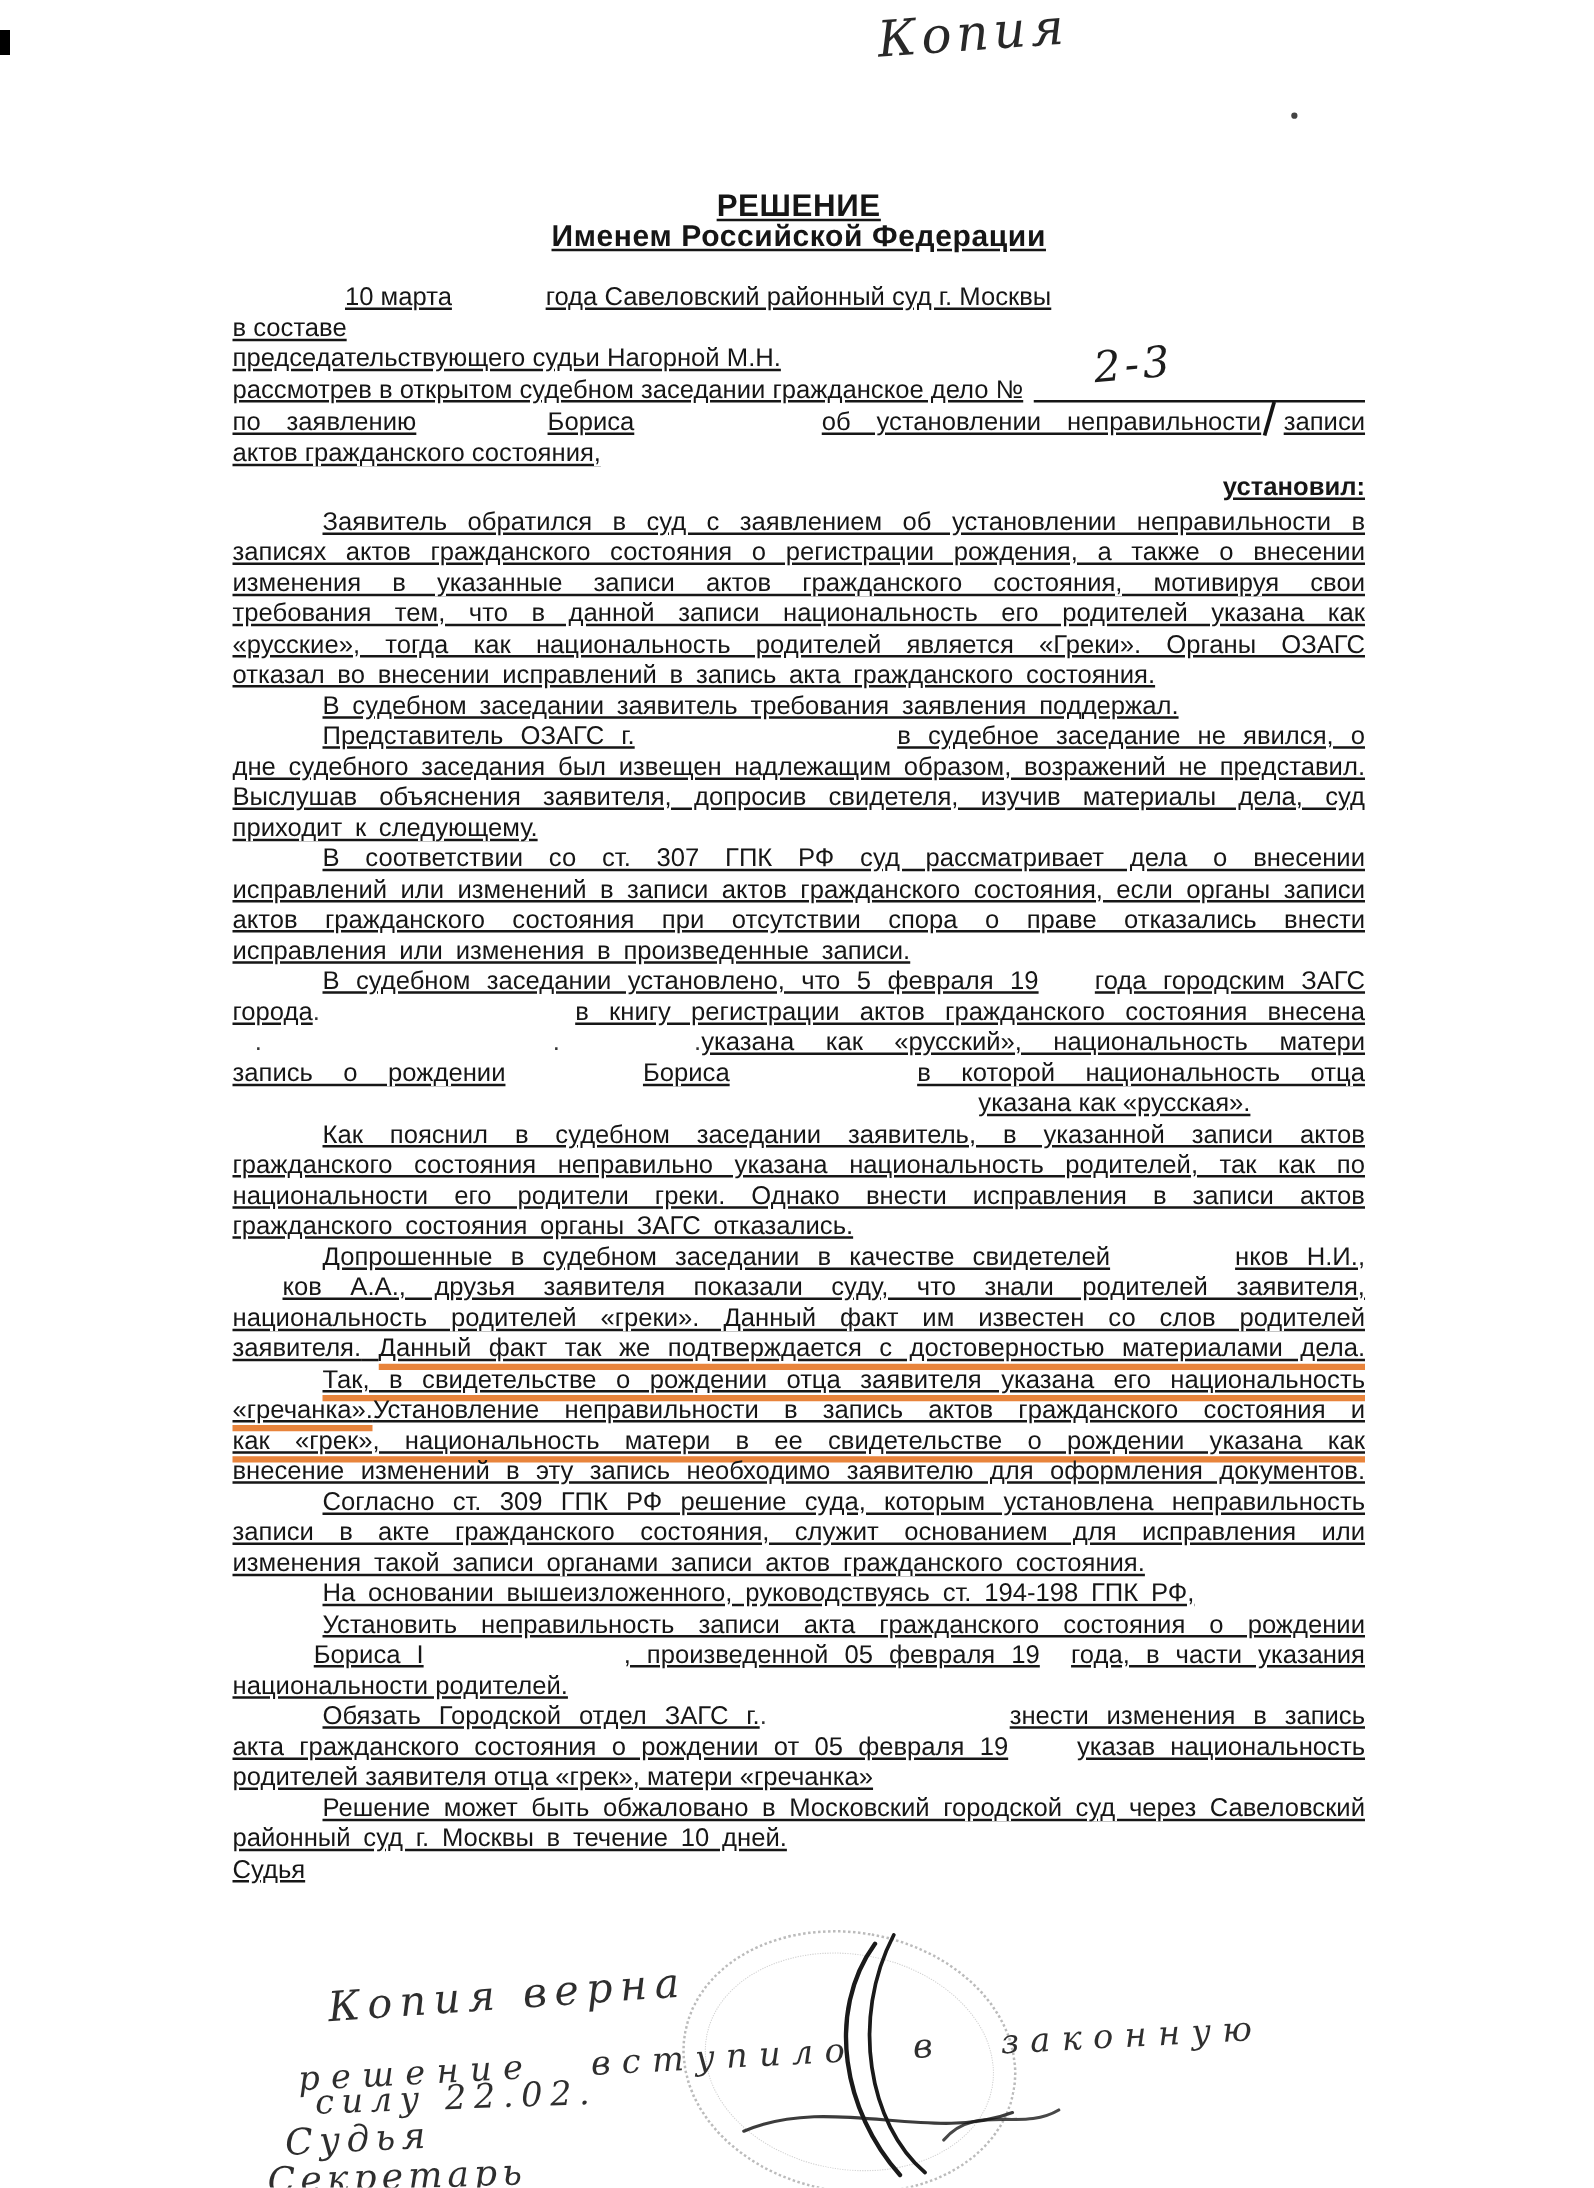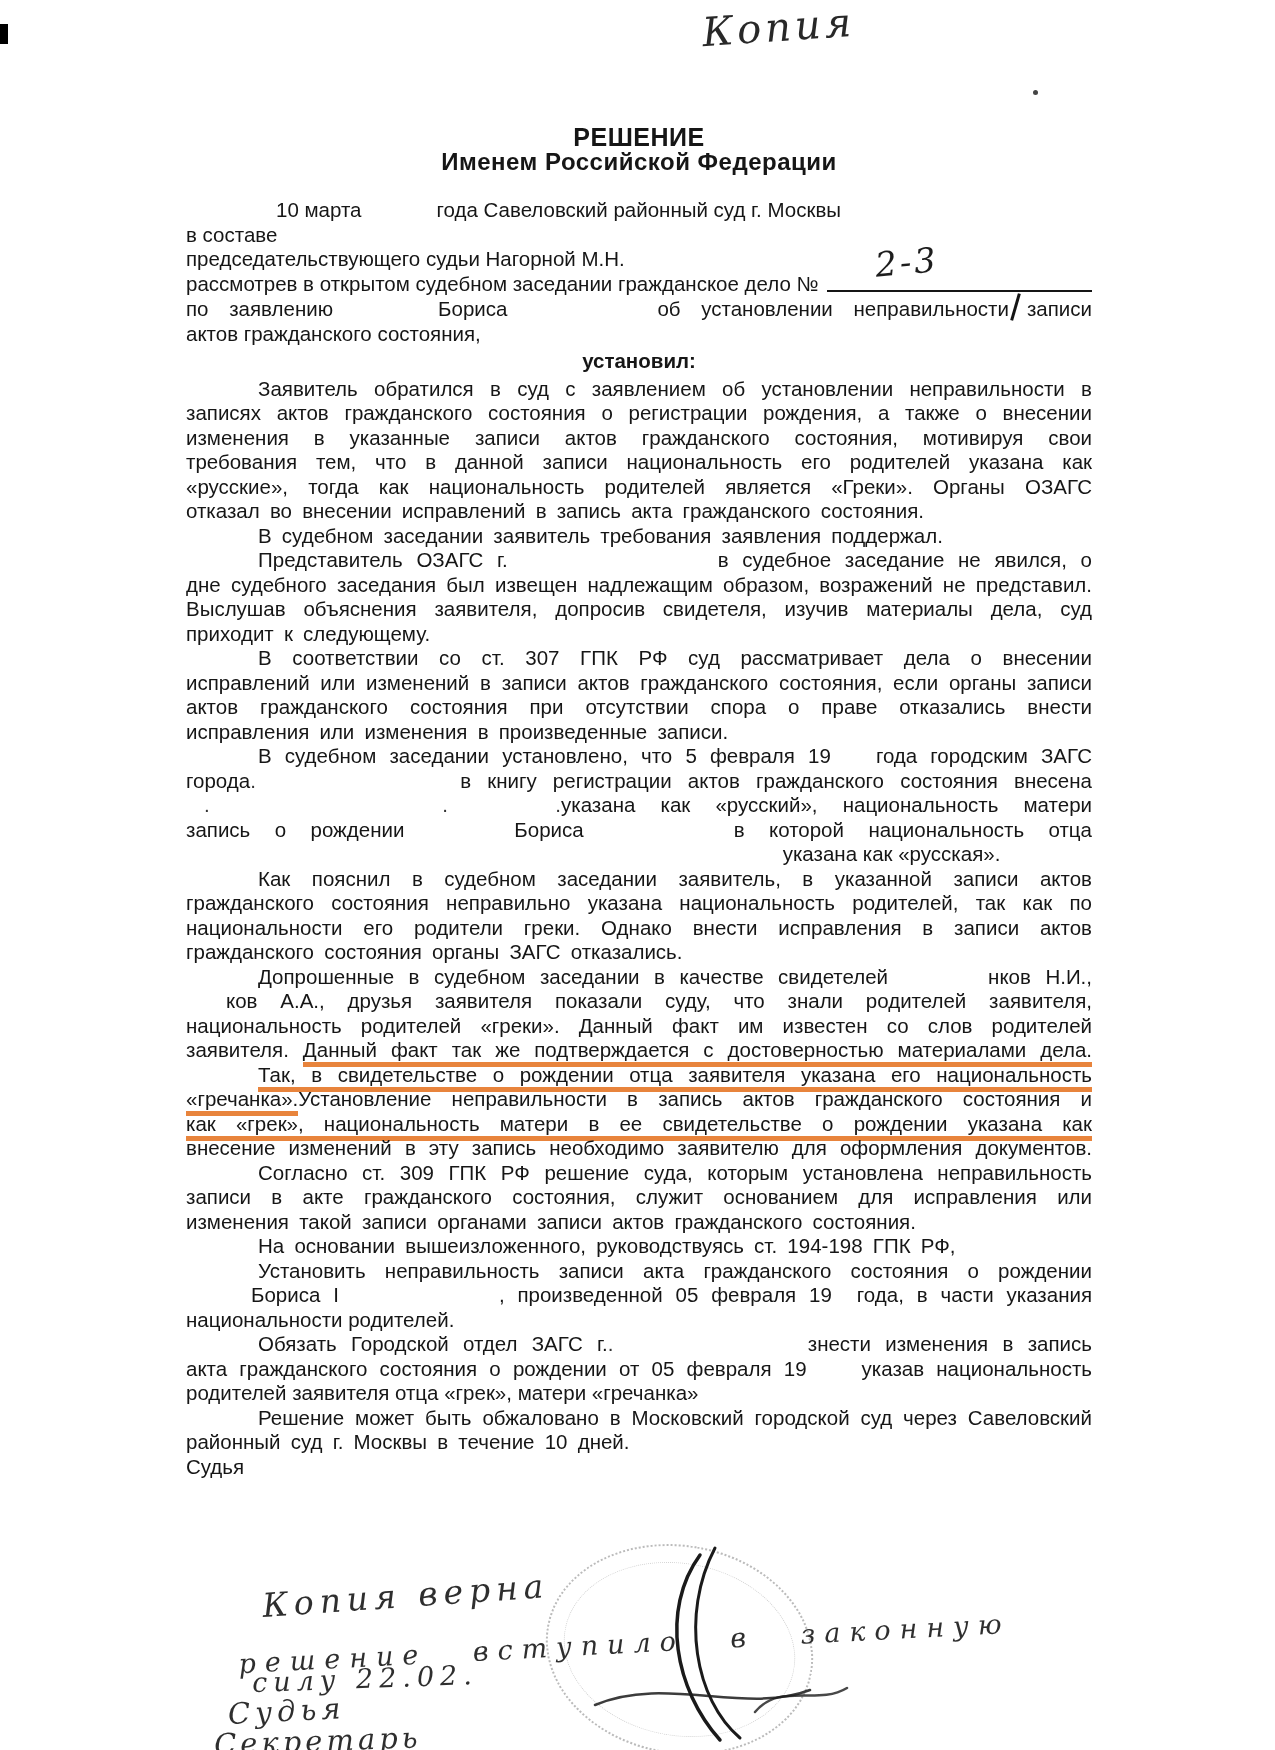--- a/index.html
+++ b/index.html
@@ -13,41 +13,41 @@
   
   .speck{position:absolute;background:#000;}
   .s1{left:0;top:24px;width:8px;height:20px;}
   .s2{left:1033px;top:90px;width:5px;height:5px;border-radius:50%;background:#444;}
 
   
   .hw{font-family:"DejaVu Serif","Liberation Serif",serif;font-style:italic;color:#1d1d1d;}
   .copy-note{position:absolute;left:702px;top:4px;font-size:40px;letter-spacing:4px;transform:rotate(-4deg);opacity:.95;}
 
   
-  .doc{position:absolute;left:186px;top:125px;width:906px;font-size:20.5px;line-height:24.5px;}
+  .doc{position:absolute;left:186px;top:153px;width:906px;font-size:20.5px;line-height:24.5px;text-decoration:underline;}
   .title{text-align:center;font-weight:bold;font-size:25px;letter-spacing:.5px;}
   .title.sub{font-size:24px;margin-bottom:24px;}
-  .heading{text-align:center;font-weight:bold;margin:3px 0;}
+  .heading{text-align:right;font-weight:bold;margin:3px 0;}
   .para{margin:0;text-align:justify;text-indent:72px;word-spacing:4.5px;}
   .ln{white-space:nowrap;}
   .ln.jl{white-space:normal;text-align:justify;text-align-last:justify;}
   .pl40{padding-left:40px;} .pl65{padding-left:65px;} .pl72{padding-left:72px;}
   .pl90{padding-left:90px;} .pl505{padding-left:505px;text-align:center;}
   .gap{display:inline-block;vertical-align:baseline;}
   .g25{width:25px;} .g45{width:45px;} .g55{width:55px;} .g75{width:75px;}
   .g100{width:100px;} .g105{width:105px;} .g110{width:110px;} .g150{width:150px;}
   .g160{width:160px;} .g200{width:200px;} .g210{width:210px;} .g330{width:330px;} .g375{width:375px;}
   .dotgap{text-align:center;color:#333;}
   .dotsgap{white-space:pre;text-align:left;color:#333;}
 
   
   .ul{border-bottom:5px solid var(--orange,#e8843c);padding-bottom:1px;}
 
   
-  .flexline{display:flex;align-items:flex-start;}
+  .flexline{display:flex;align-items:center;}
   .case-underline{flex:1;display:inline-block;position:relative;height:18px;margin-left:8px;border-bottom:2px solid #151515;}
   .case-num{position:absolute;left:48px;top:-22px;font-size:34px;letter-spacing:3px;transform:rotate(-5deg);}
 
   
   .slash{display:inline-block;width:12px;height:24px;position:relative;margin:0 5px -4px 1px;}
   .slash::after{content:"";position:absolute;left:4px;top:-3px;width:3px;height:28px;background:#141414;transform:rotate(16deg);}
 
   
   .hw-note{position:absolute;opacity:.92;}
   .n1{left:262px;top:1576px;font-size:33px;letter-spacing:6px;transform:rotate(-4deg);}

